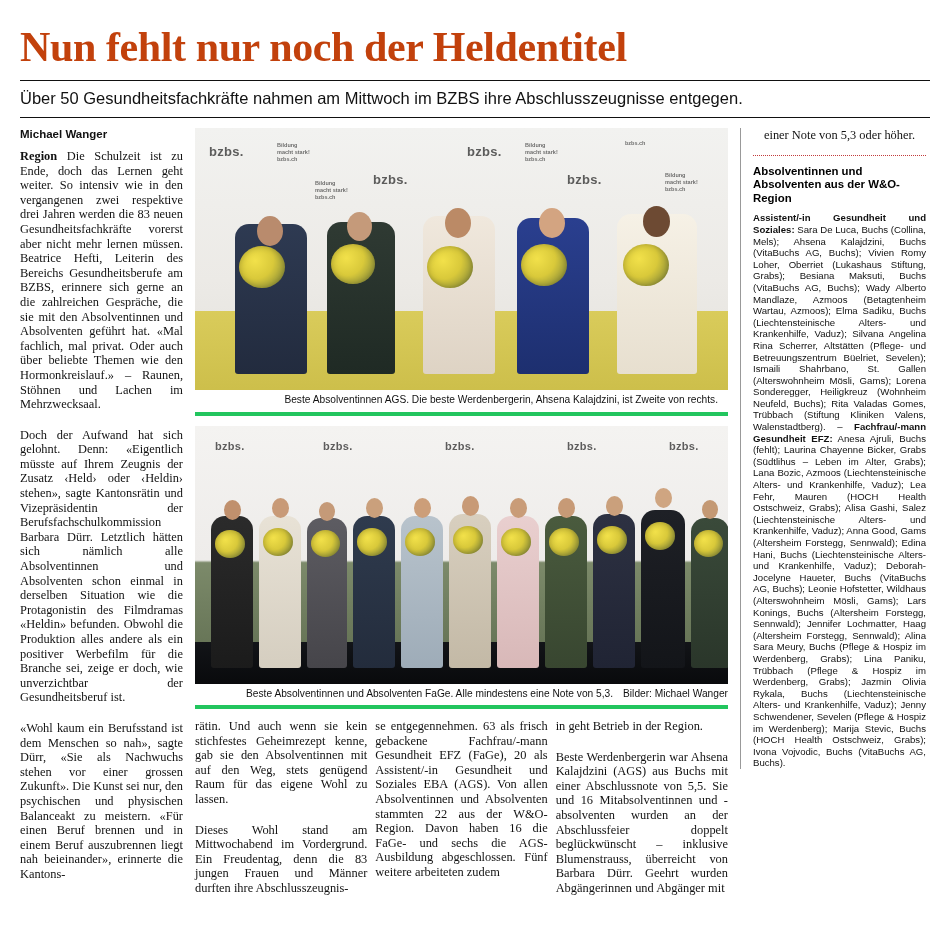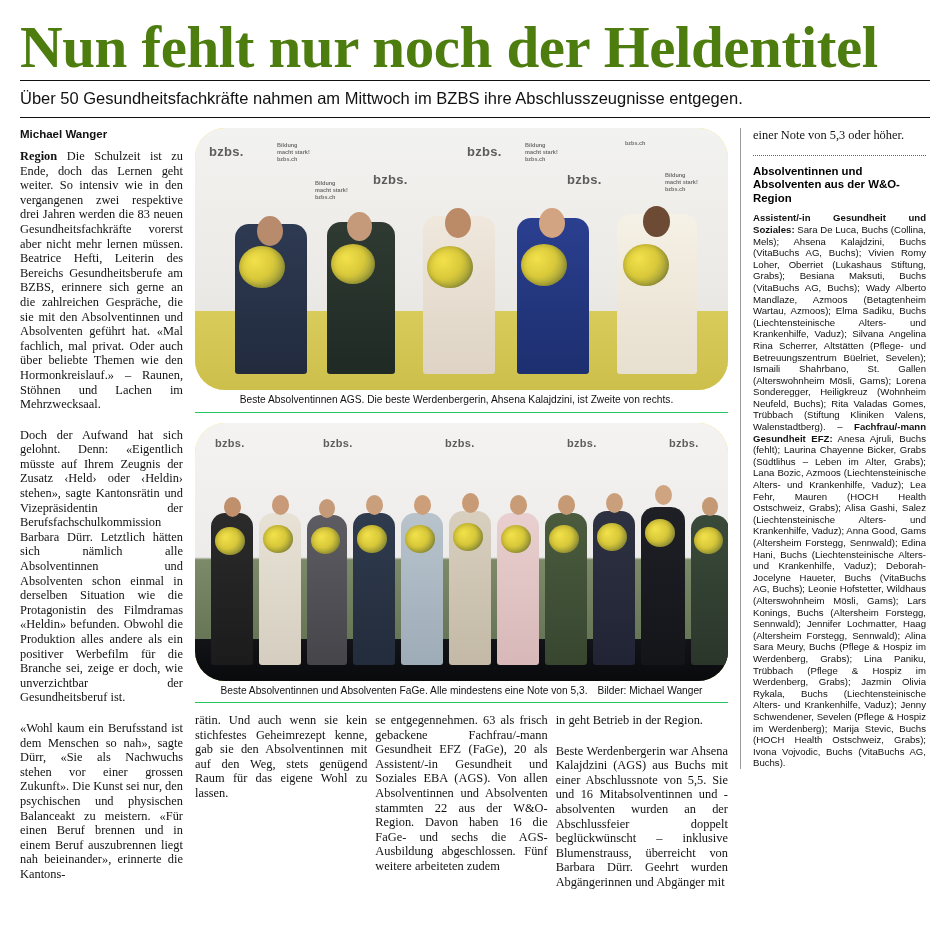--- a/index.html
+++ b/index.html
@@ -19,25 +19,25 @@
     width: 950px;
     height: 945px;
     box-sizing: border-box;
     padding: 22px 20px 10px 20px;
   }
 
   
   .headline {
     font-family: "Liberation Serif", serif;
     font-weight: bold;
-    font-size: 59px;
+    font-size: 42px;
     line-height: 50px;
     letter-spacing: -0.4px;
     margin: 0 0 4px 0;
-    color: #4d7c0f;
+    color: #c2410c;
   }
   .rule-thick {
     border: 0;
     border-top: 1px solid #111;
     margin: 8px 0 7px 0;
   }
   .lead {
     font-family: "Liberation Sans", sans-serif;
     font-size: 16.5px;
     line-height: 21px;
@@ -104,35 +104,34 @@
     margin: 11px 0 7px 0;
     color: #000;
   }
 
   
   .photo {
     position: relative;
     width: 100%;
     overflow: hidden;
     background: #fde047;
-    border-radius: 30px;
   }
   .photo-1 { height: 262px; }
   .photo-2 { height: 258px; }
 
   .caption {
     font-family: "Liberation Sans", sans-serif;
     font-size: 10.2px;
     line-height: 12.5px;
     padding: 4px 0 5px 0;
     color: #111;
     display: flex;
-    justify-content: center;
+    justify-content: flex-end;
     gap: 10px;
-    border-bottom: 1px solid #22c55e;
+    border-bottom: 4px solid #22c55e;
     margin-bottom: 10px;
   }
   .caption .credit { white-space: nowrap; }
 
   
   .backdrop {
     position: absolute;
     inset: 0;
     background: linear-gradient(180deg, #f2f2f0 0%, #eceae6 58%, #e3e1dc 100%);
   }
@@ -365,33 +364,34 @@
       </div>
 
       <div class="caption">
         <span>Beste Absolventinnen und Absolventen FaGe. Alle mindestens eine Note von 5,3.</span>
         <span class="credit">Bilder: Michael Wanger</span>
       </div>
 
       <div class="lower">
         <div class="lcol">
           <p class="body-text">rätin. Und auch wenn sie kein stichfestes Geheimrezept kenne, gab sie den Absolventinnen mit auf den Weg, stets genügend Raum für das eigene Wohl zu lassen.</p>
+          <p class="body-text">Dieses Wohl stand am Mittwochabend im Vordergrund. Ein Freudentag, denn die 83 jungen Frauen und Männer durften ihre Abschlusszeugnis-</p>
         </div>
         <div class="lcol">
           <p class="body-text">se entgegennehmen. 63 als frisch gebackene Fachfrau/-mann Gesundheit EFZ (FaGe), 20 als Assistent/-in Gesundheit und Soziales EBA (AGS). Von allen Absolventinnen und Absolventen stammten 22 aus der W&amp;O-Region. Davon haben 16 die FaGe- und sechs die AGS-Ausbildung abgeschlossen. Fünf weitere arbeiteten zudem</p>
         </div>
         <div class="lcol">
           <p class="body-text">in geht Betrieb in der Region.</p>
           <p class="body-text">Beste Werdenbergerin war Ahsena Kalajdzini (AGS) aus Buchs mit einer Abschlussnote von 5,5. Sie und 16 Mitabsolventinnen und -absolventen wurden an der Abschlussfeier doppelt beglückwünscht – inklusive Blumenstrauss, überreicht von Barbara Dürr. Geehrt wurden Abgängerinnen und Abgänger mit</p>
         </div>
       </div>
     </div>
 
     <div class="col-right">
-      <p class="rail-text" style="text-align:left;">einer Note von 5,3 oder höher.</p>
+      <p class="rail-text" style="text-align:center;">einer Note von 5,3 oder höher.</p>
 
       <hr class="dotted">
 
       <div class="rail-title">Absolventinnen und Absolventen aus der W&amp;O-Region</div>
 
       <p class="rail-list"><b>Assistent/-in Gesundheit und Soziales:</b><span> Sara De Luca, Buchs (Collina, Mels); Ahsena Kalajdzini, Buchs (VitaBuchs AG, Buchs); Vivien Romy Loher, Oberriet (Lukashaus Stiftung, Grabs); Besiana Maksuti, Buchs (VitaBuchs AG, Buchs); Wady Alberto Mandlaze, Azmoos (Betagtenheim Wartau, Azmoos); Elma Sadiku, Buchs (Liechtensteinische Alters- und Krankenhilfe, Vaduz); Silvana Angelina Rina Scherrer, Altstätten (Pflege- und Betreuungszentrum Büelriet, Sevelen); Ismaili Shahrbano, St. Gallen (Alterswohnheim Mösli, Gams); Lorena Sonderegger, Heiligkreuz (Wohnheim Neufeld, Buchs); Rita Valadas Gomes, Trübbach (Stiftung Kliniken Valens, Walenstadtberg). – </span><b>Fachfrau/-mann Gesundheit EFZ:</b><span> Anesa Ajruli, Buchs (fehlt); Laurina Chayenne Bicker, Grabs (Südtlihus – Leben im Alter, Grabs); Lana Bozic, Azmoos (Liechtensteinische Alters- und Krankenhilfe, Vaduz); Lea Fehr, Mauren (HOCH Health Ostschweiz, Grabs); Alisa Gashi, Salez (Liechtensteinische Alters- und Krankenhilfe, Vaduz); Anna Good, Gams (Altersheim Forstegg, Sennwald); Edina Hani, Buchs (Liechtensteinische Alters- und Krankenhilfe, Vaduz); Deborah-Jocelyne Haueter, Buchs (VitaBuchs AG, Buchs); Leonie Hofstetter, Wildhaus (Alterswohnheim Mösli, Gams); Lars Konings, Buchs (Altersheim Forstegg, Sennwald); Jennifer Lochmatter, Haag (Altersheim Forstegg, Sennwald); Alina Sara Meury, Buchs (Pflege &amp; Hospiz im Werdenberg, Grabs); Lina Paniku, Trübbach (Pflege &amp; Hospiz im Werdenberg, Grabs); Jazmin Olivia Rykala, Buchs (Liechtensteinische Alters- und Krankenhilfe, Vaduz); Jenny Schwendener, Sevelen (Pflege &amp; Hospiz im Werdenberg); Marija Stevic, Buchs (HOCH Health Ostschweiz, Grabs); Ivona Vojvodic, Buchs (VitaBuchs AG, Buchs).</span></p>
 
 
     </div>
 

